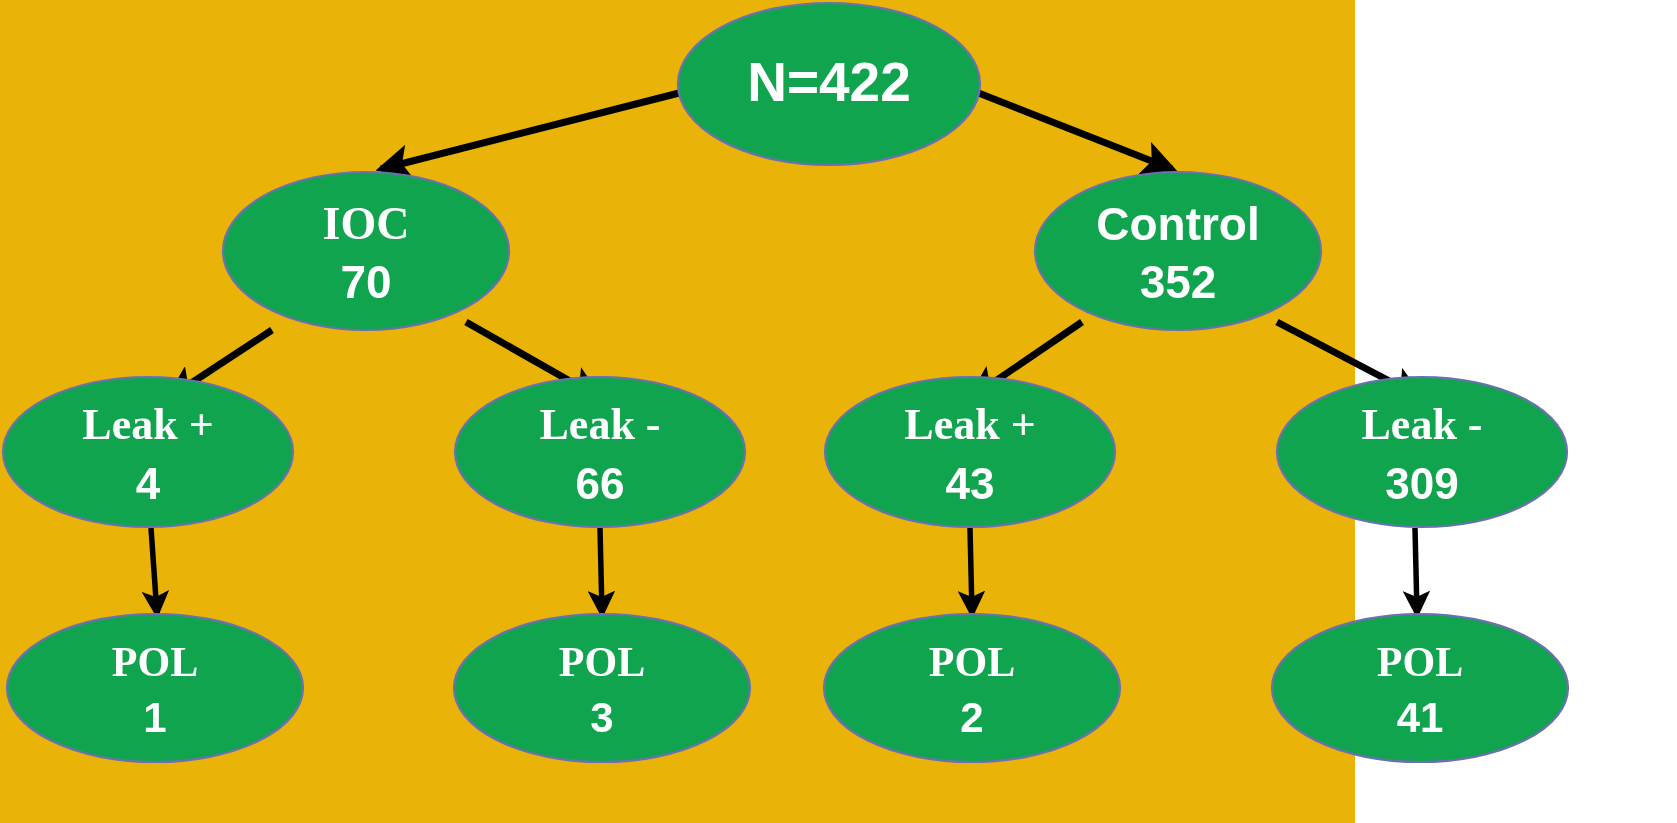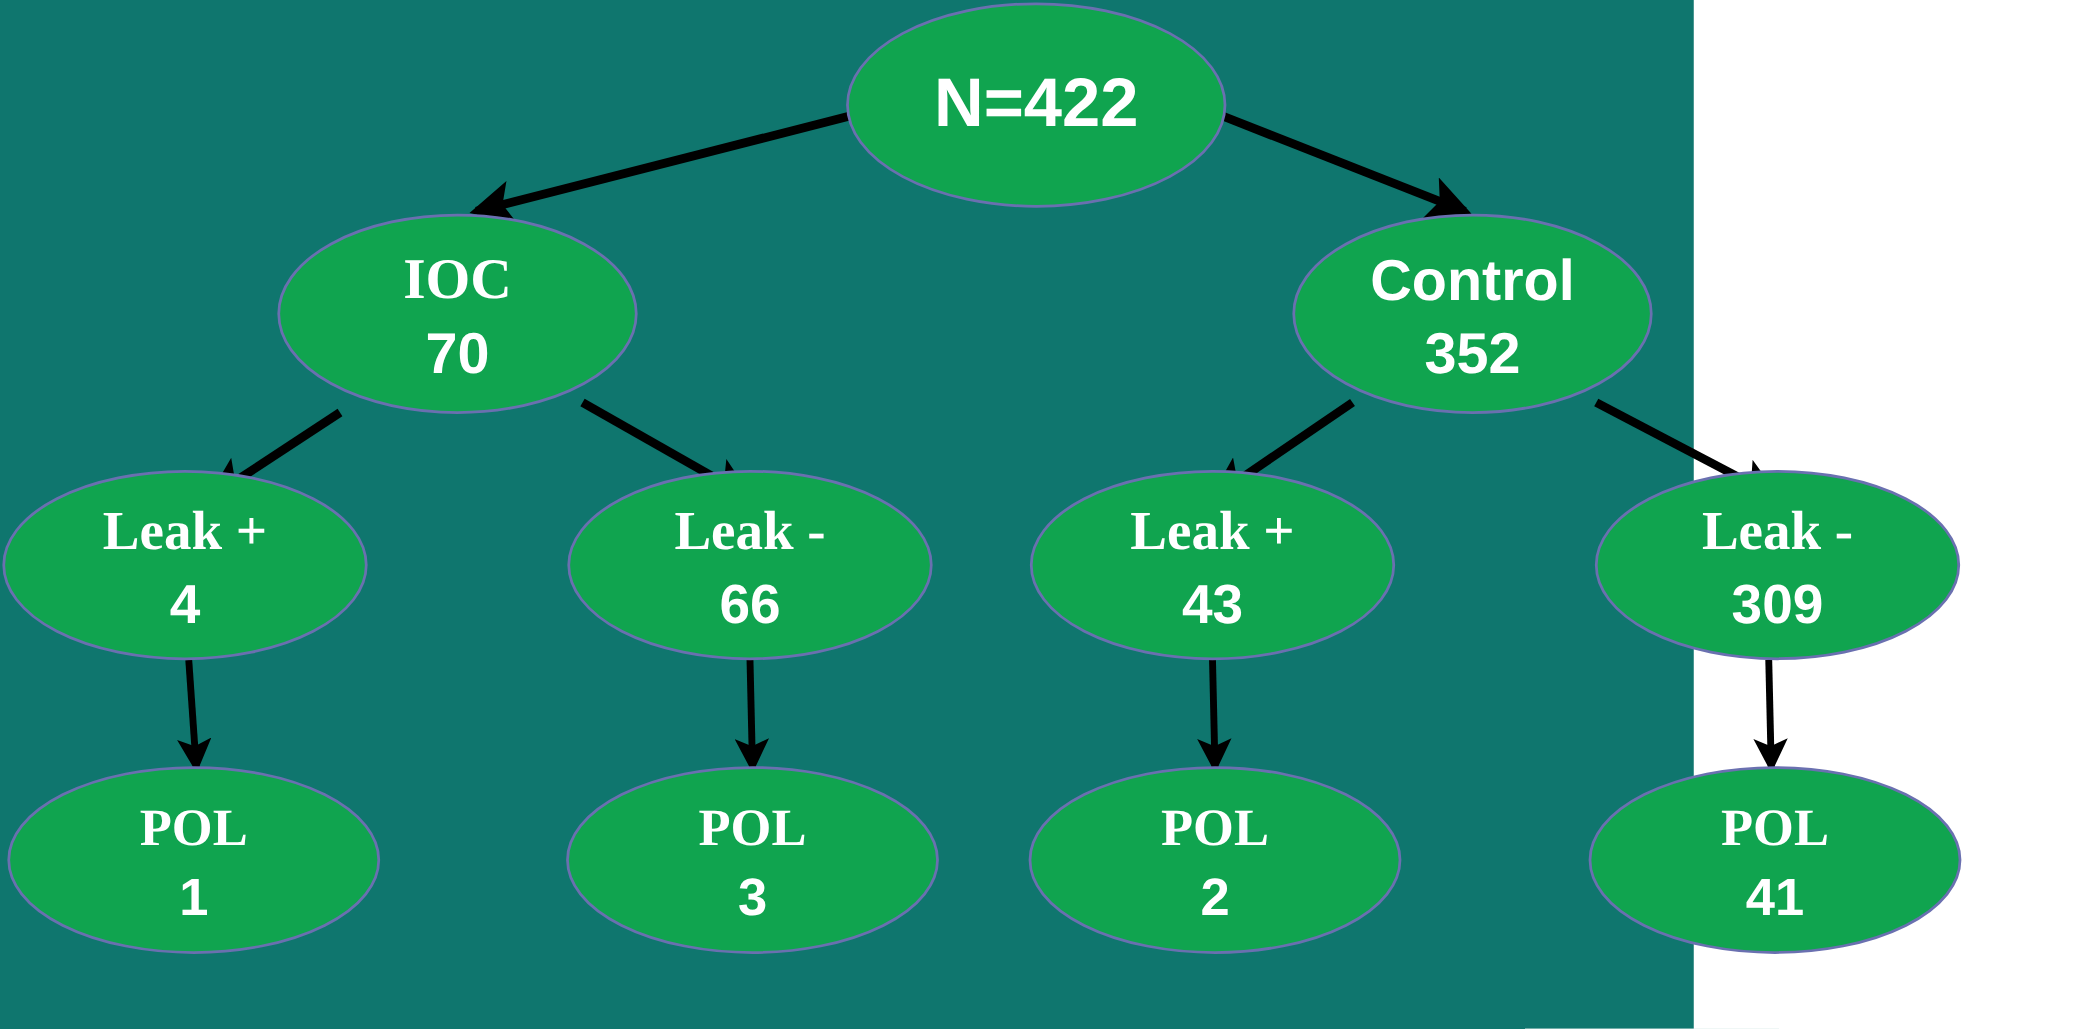--- a/index.html
+++ b/index.html
@@ -10,21 +10,21 @@
   body {
     width: 1677px;
     height: 823px;
     overflow: hidden;
     font-family: "Liberation Sans", sans-serif;
   }
   #diagram-root {
     position: relative;
     width: 1355px;
     height: 823px;
-    background: #0f766e;
+    background: #eab308;
   }
   svg#flow-svg {
     display: block;
     width: 1677px;
     height: 823px;
   }
   .node-ellipse {
     fill: #10a44f;
     stroke: #6a70b0;
     stroke-width: 2.2;

